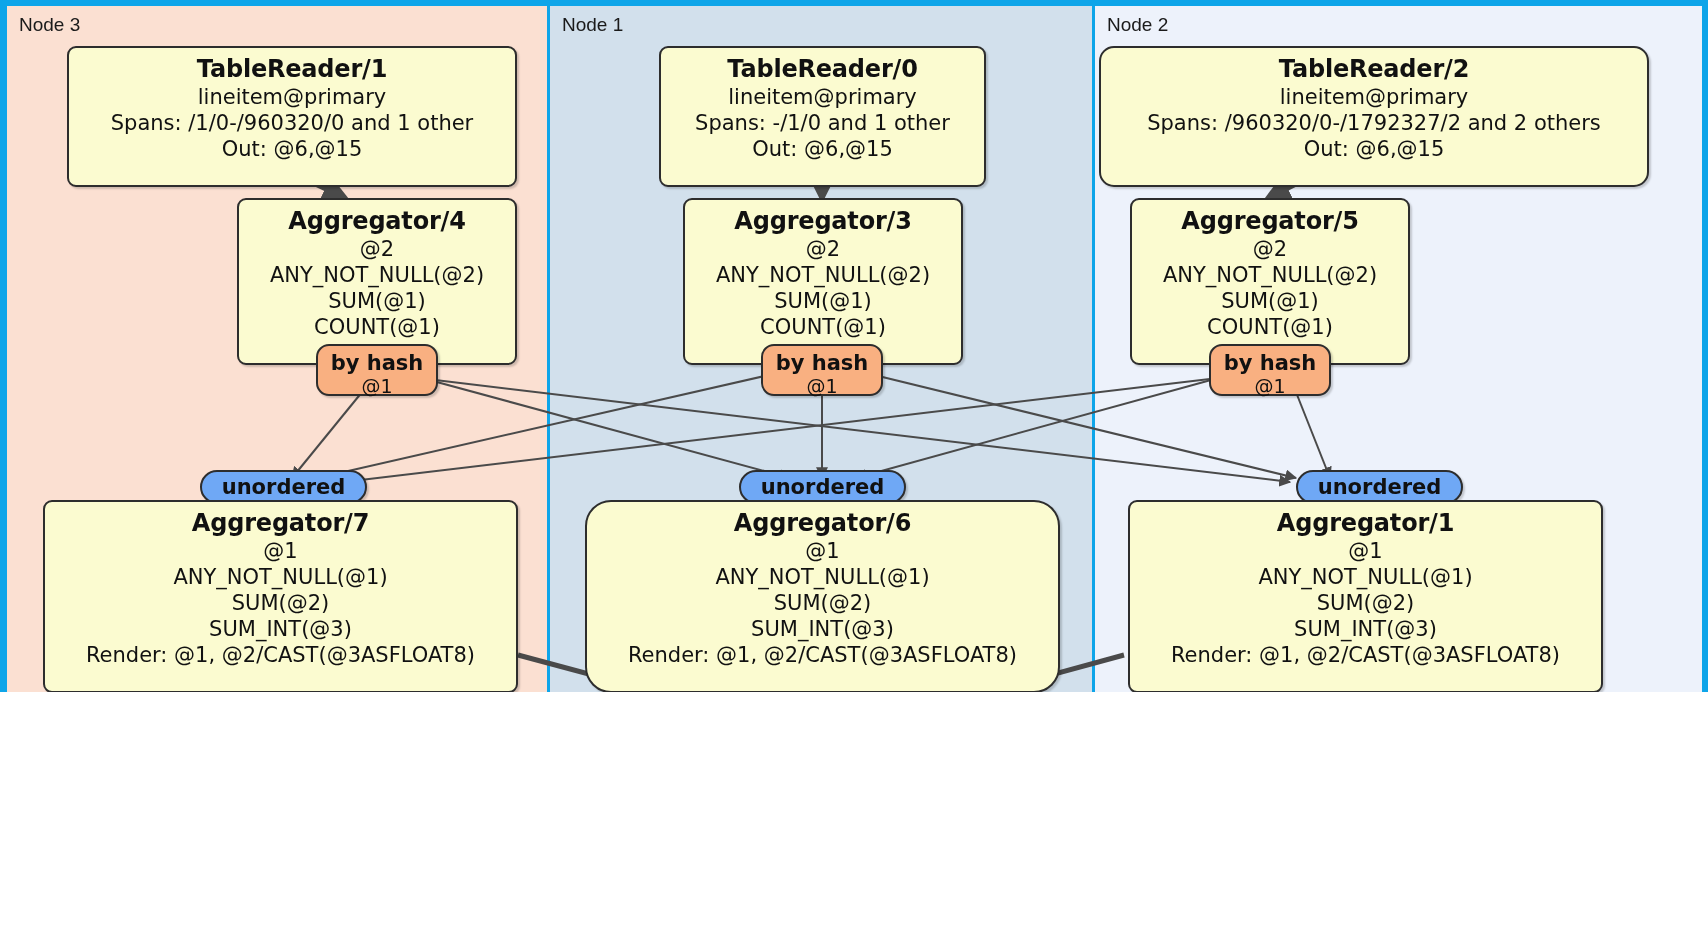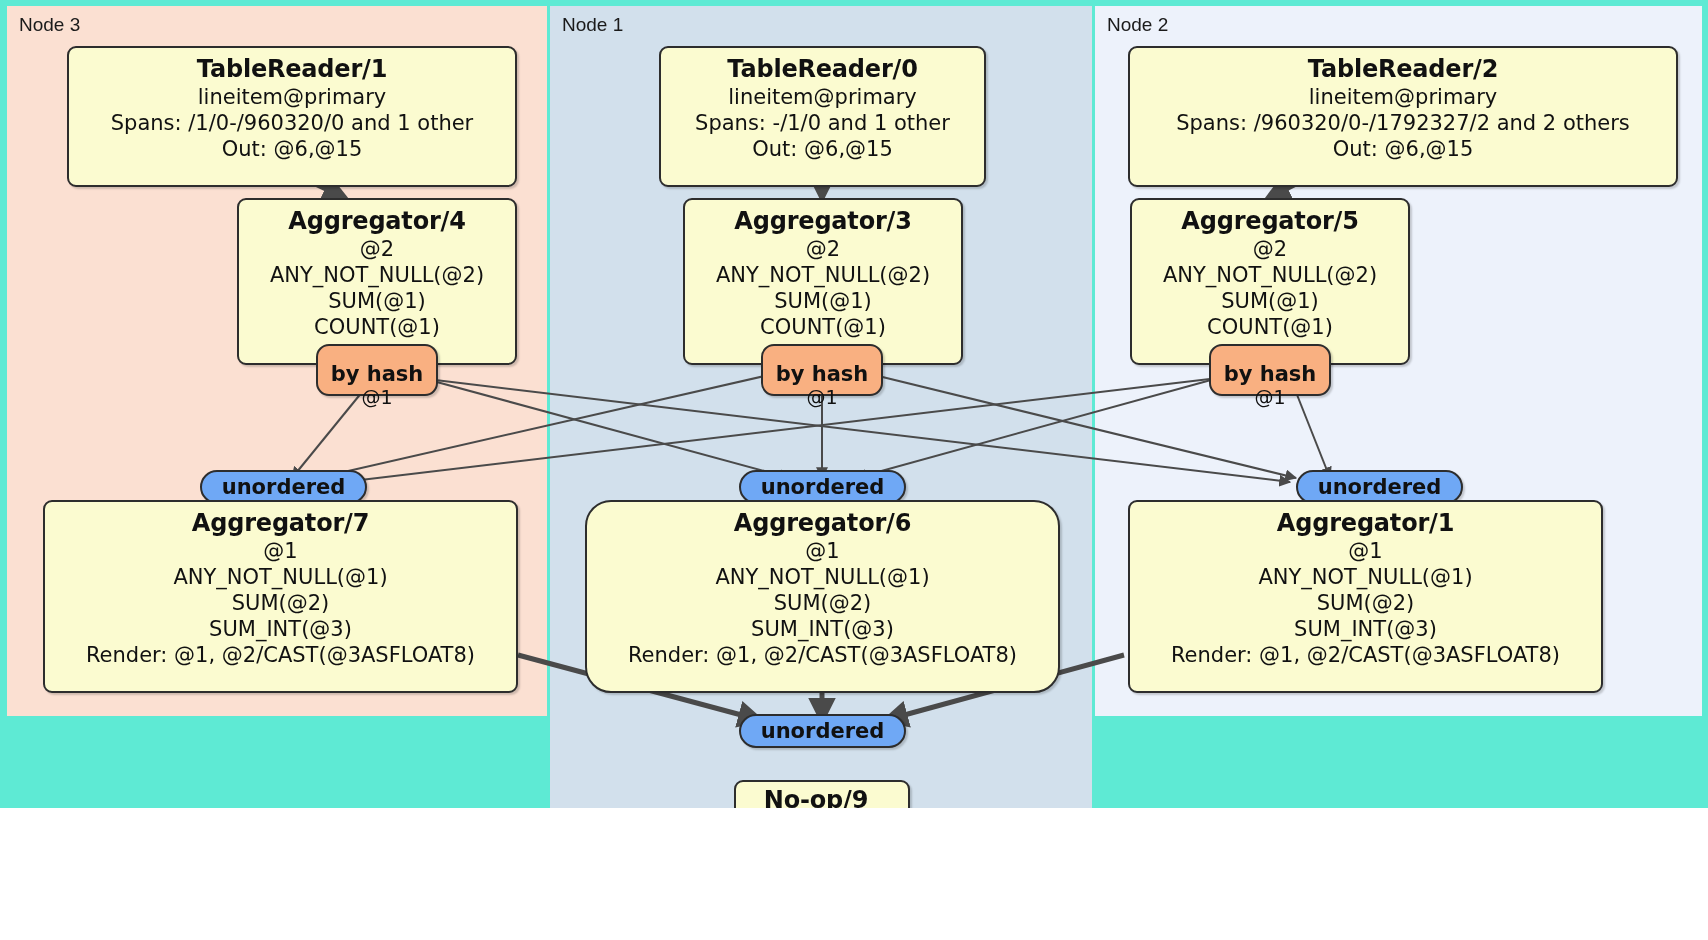--- a/index.html
+++ b/index.html
@@ -6,22 +6,22 @@
     margin: 0;
     padding: 0;
     background: #ffffff;
   }
   body {
     font-family: "DejaVu Sans", sans-serif;
   }
   #canvas {
     position: relative;
     width: 1708px;
-    height: 808px;
-    background: #5eead4;
+    height: 692px;
+    background: #0ea5e9;
     overflow: hidden;
   }
 
   
   .node-panel {
     position: absolute;
     box-sizing: border-box;
   }
   .node-panel .node-label {
     position: absolute;
@@ -67,21 +67,21 @@
     box-sizing: border-box;
     border: 2px solid #2d2d2d;
     text-align: center;
     font-family: "DejaVu Sans", sans-serif;
     color: #111111;
     box-shadow: 2px 2px 2px rgba(0,0,0,0.18);
   }
   .badge-hash {
     background: #f9b081;
     border-radius: 13px;
-    padding-top: 16px;
+    padding-top: 5px;
   }
   .badge-hash .bl1 {
     font-weight: bold;
     font-size: 21px;
     line-height: 24px;
     white-space: nowrap;
   }
   .badge-hash .bl2 {
     font-size: 19px;
     line-height: 22px;
@@ -166,21 +166,21 @@
     <div class="proc-line">Out: @6,@15</div>
   </div>
 
   <div class="proc-box" style="left:659px; top:46px; width:327px;">
     <div class="proc-title">TableReader/0</div>
     <div class="proc-line">lineitem@primary</div>
     <div class="proc-line">Spans: -/1/0 and 1 other</div>
     <div class="proc-line">Out: @6,@15</div>
   </div>
 
-  <div class="proc-box" style="left:1128px; top:46px; width:550px;">
+  <div class="proc-box" style="left:1099px; top:46px; width:550px;border-radius:15px;">
     <div class="proc-title">TableReader/2</div>
     <div class="proc-line">lineitem@primary</div>
     <div class="proc-line">Spans: /960320/0-/1792327/2 and 2 others</div>
     <div class="proc-line">Out: @6,@15</div>
   </div>
 
   <div class="proc-box" style="left:237px; top:198px; width:280px;">
     <div class="proc-title">Aggregator/4</div>
     <div class="proc-line">@2</div>
     <div class="proc-line">ANY_NOT_NULL(@2)</div>

